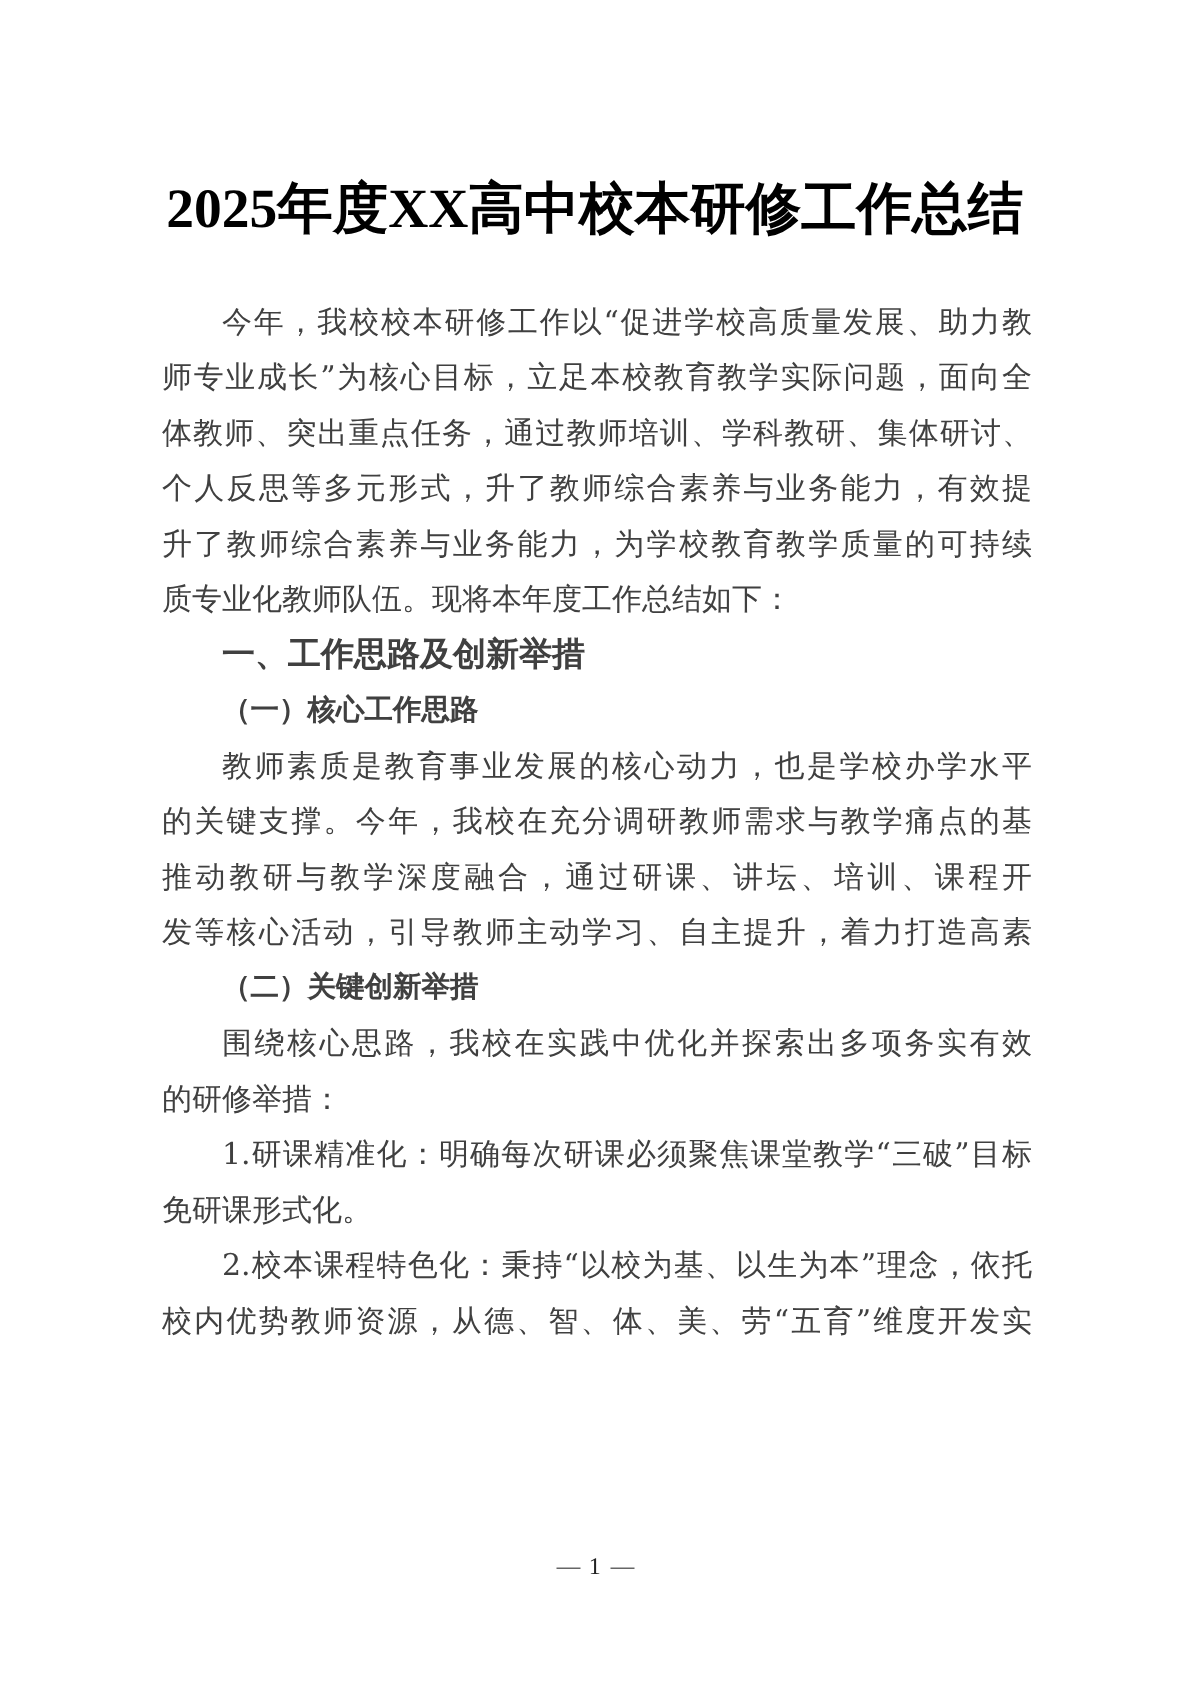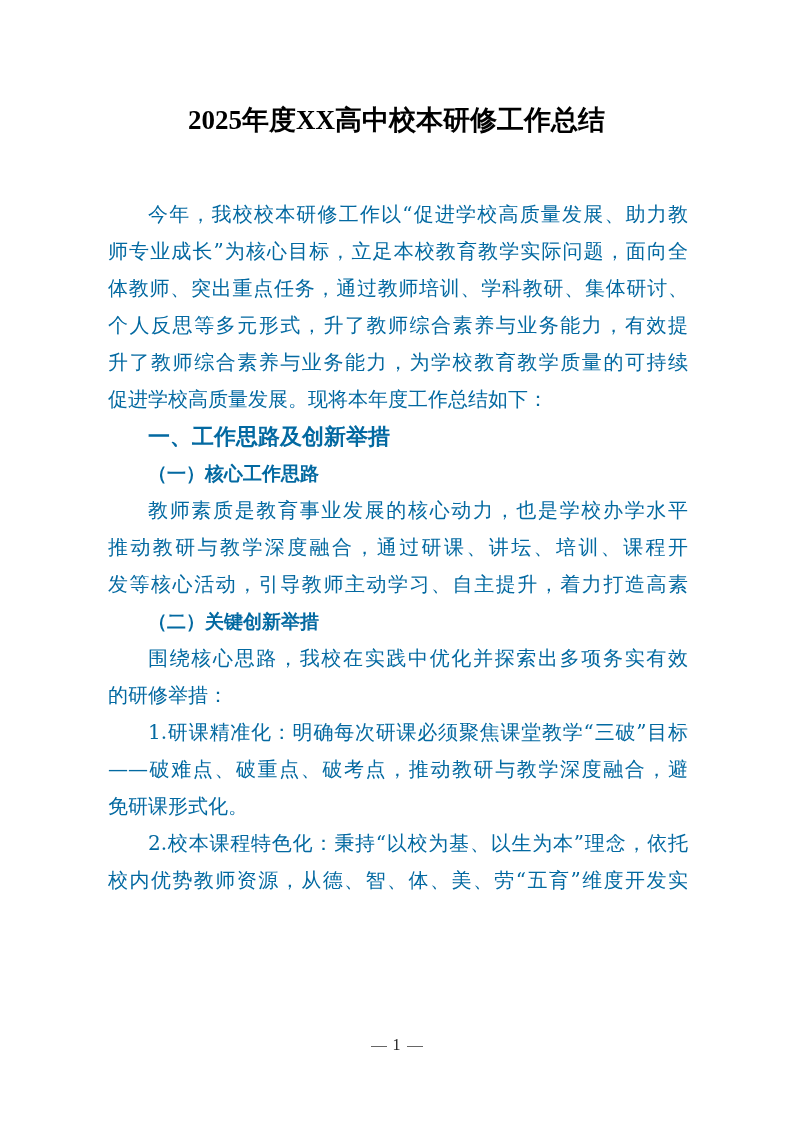--- a/index.html
+++ b/index.html
@@ -17,44 +17,44 @@
     }
     .page {
       position: absolute;
       left: 0; top: 0;
       width: 793px;
       height: 1122px;
       background: #fff;
     }
     .title {
       position: absolute;
-      top: 100px;
+      top: 120px;
       left: 0;
       width: 793px;
       text-align: center;
       font-family: "Liberation Serif", "DejaVu Serif", serif;
       font-weight: bold;
-      font-size: 27px;
+      font-size: 37px;
       line-height: 40px;
       letter-spacing: 0px;
     }
     .body {
       position: absolute;
       left: 108px;
       top: 196px;
       width: 580px;
     }
     .line {
       height: 37px;
       line-height: 37px;
       font-size: 20px;
       white-space: nowrap;
       text-align: justify;
       text-align-last: justify;
-      color: #0369a1;
+      color: #404040;
     }
     .line.last {
       text-align-last: left;
     }
     .indent { padding-left: 40px; }
     .h1 {
       font-family: "DejaVu Sans", "Liberation Sans", sans-serif;
       font-weight: bold;
       font-size: 22px;
       text-align-last: left;
@@ -91,36 +91,36 @@
 
   <div class="title">2025年度XX高中校本研修工作总结</div>
 
   <div class="body">
 
     <div class="line indent">今年，我校校本研修工作以“促进学校高质量发展、助力教</div>
     <div class="line">师专业成长”为核心目标，立足本校教育教学实际问题，面向全</div>
     <div class="line">体教师、突出重点任务，通过教师培训、学科教研、集体研讨、</div>
     <div class="line">个人反思等多元形式，升了教师综合素养与业务能力，有效提</div>
     <div class="line">升了教师综合素养与业务能力，为学校教育教学质量的可持续</div>
-    <div class="line last">促进学校高质量发展。现将本年度工作总结如下：</div>
+    <div class="line last">质专业化教师队伍。现将本年度工作总结如下：</div>
 
     <div class="line indent h1">一、工作思路及创新举措</div>
     <div class="line indent h2">（一）核心工作思路</div>
 
     <div class="line indent">教师素质是教育事业发展的核心动力，也是学校办学水平</div>
+    <div class="line">的关键支撑。今年，我校在充分调研教师需求与教学痛点的基</div>
     <div class="line">推动教研与教学深度融合，通过研课、讲坛、培训、课程开</div>
     <div class="line">发等核心活动，引导教师主动学习、自主提升，着力打造高素</div>
 
     <div class="line indent h2">（二）关键创新举措</div>
 
     <div class="line indent">围绕核心思路，我校在实践中优化并探索出多项务实有效</div>
     <div class="line last">的研修举措：</div>
 
     <div class="line indent">1.研课精准化：明确每次研课必须聚焦课堂教学“三破”目标</div>
-    <div class="line">——破难点、破重点、破考点，推动教研与教学深度融合，避</div>
     <div class="line last">免研课形式化。</div>
 
     <div class="line indent">2.校本课程特色化：秉持“以校为基、以生为本”理念，依托</div>
     <div class="line">校内优势教师资源，从德、智、体、美、劳“五育”维度开发实</div>
   </div>
 
   <div class="footer">
     <span class="dash"></span><span>1</span><span class="dash"></span>
   </div>
 

